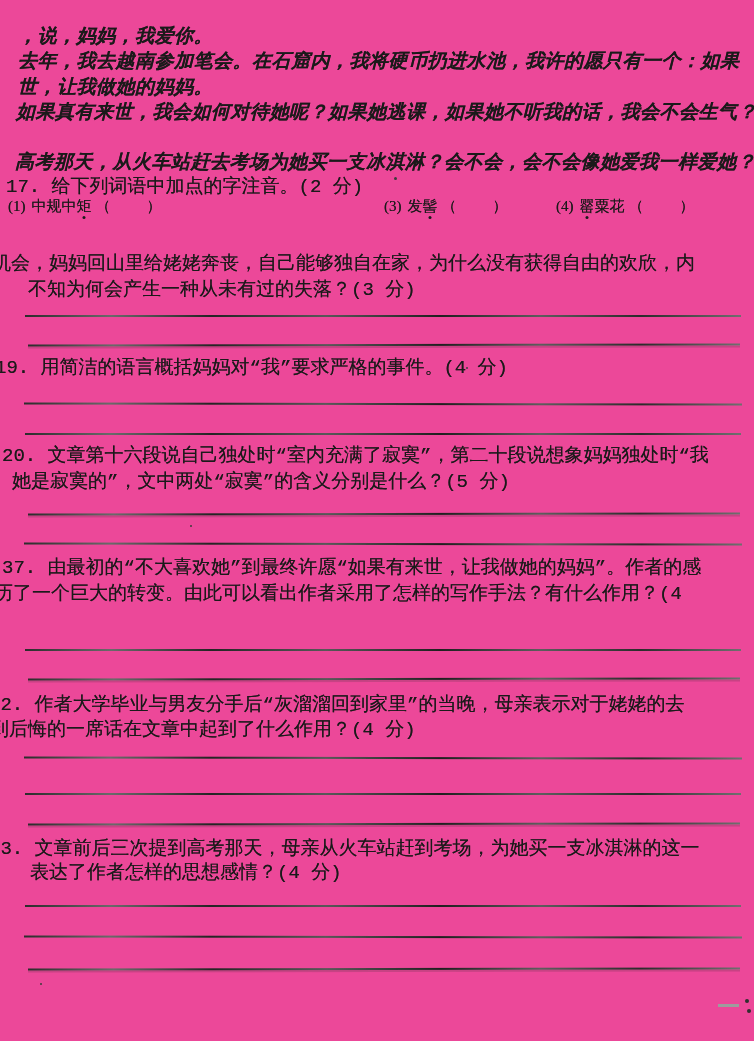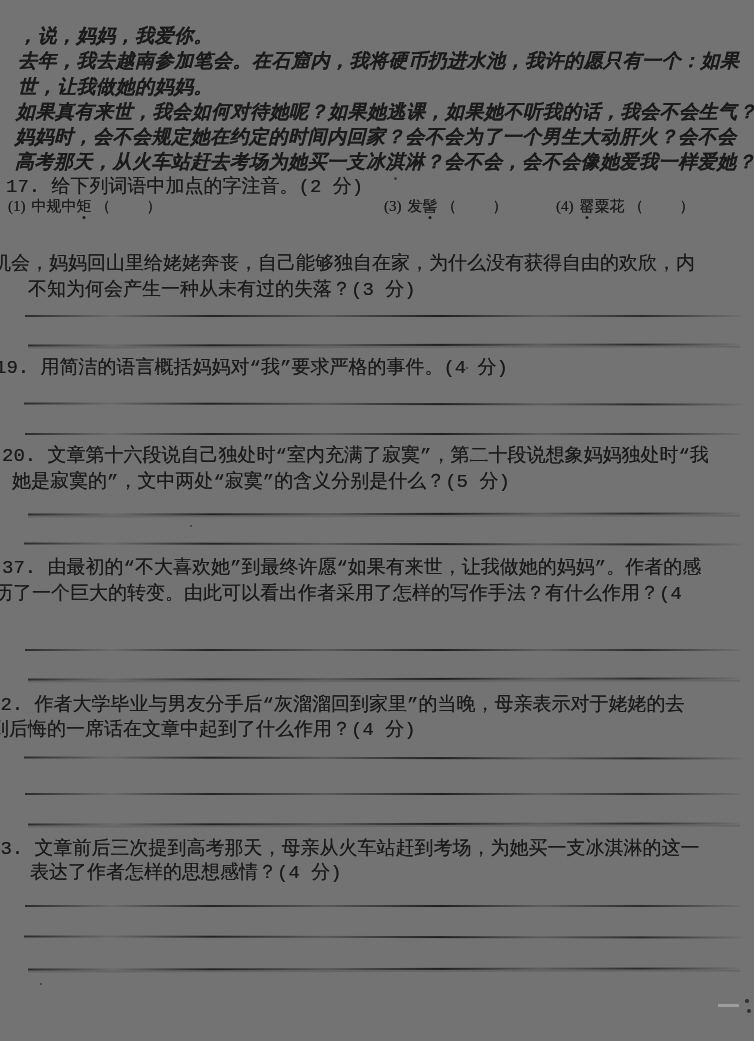--- a/index.html
+++ b/index.html
@@ -1,19 +1,19 @@
 <!DOCTYPE html>
 <html><head>
 <meta charset="utf-8">
 <style>
   html,body{margin:0;padding:0;}
   .page{
     position:relative;
     width:754px;height:1041px;
-    background:#737373;
+    background:#ec4899;
     overflow:hidden;
     font-family:"Liberation Serif","DejaVu Serif",serif;
     color:#1a1a1a;
   }
   .tline{
     position:absolute;
     white-space:nowrap;
     font-size:19px;
     line-height:22px;
     letter-spacing:0px;
@@ -75,21 +75,20 @@
 </style>
 </head>
 <body>
 
 <div class="page">
 
   <div class="tline passage-line" style="top:25px;left:18px">，说，妈妈，我爱你。</div>
   <div class="tline passage-line" style="top:50px;left:18px">去年，我去越南参加笔会。在石窟内，我将硬币扔进水池，我许的愿只有一个：如果</div>
   <div class="tline passage-line" style="top:76px;left:18px">世，让我做她的妈妈。</div>
   <div class="tline passage-line" style="top:101px;left:16px">如果真有来世，我会如何对待她呢？如果她逃课，如果她不听我的话，我会不会生气？</div>
-  <div class="tline passage-line" style="top:126px;left:15px">妈妈时，会不会规定她在约定的时间内回家？会不会为了一个男生大动肝火？会不会</div>
   <div class="tline passage-line" style="top:151px;left:15px">高考那天，从火车站赶去考场为她买一支冰淇淋？会不会，会不会像她爱我一样爱她？</div>
 
   <div class="tline q-line" style="top:176px;left:6px">17. 给下列词语中加点的字注音。(2 分)</div>
 
   <div class="opt" style="top:197px;left:8px">
     <span class="opt-label">(1)</span><span><span>中规中</span><span class="dotchar">矩</span><span></span></span><span class="opt-blank">（　　）</span>
   </div>
   <div class="opt" style="top:197px;left:384px">
     <span class="opt-label">(3)</span><span><span>发</span><span class="dotchar">髻</span><span></span></span><span class="opt-blank">（　　）</span>
   </div>

